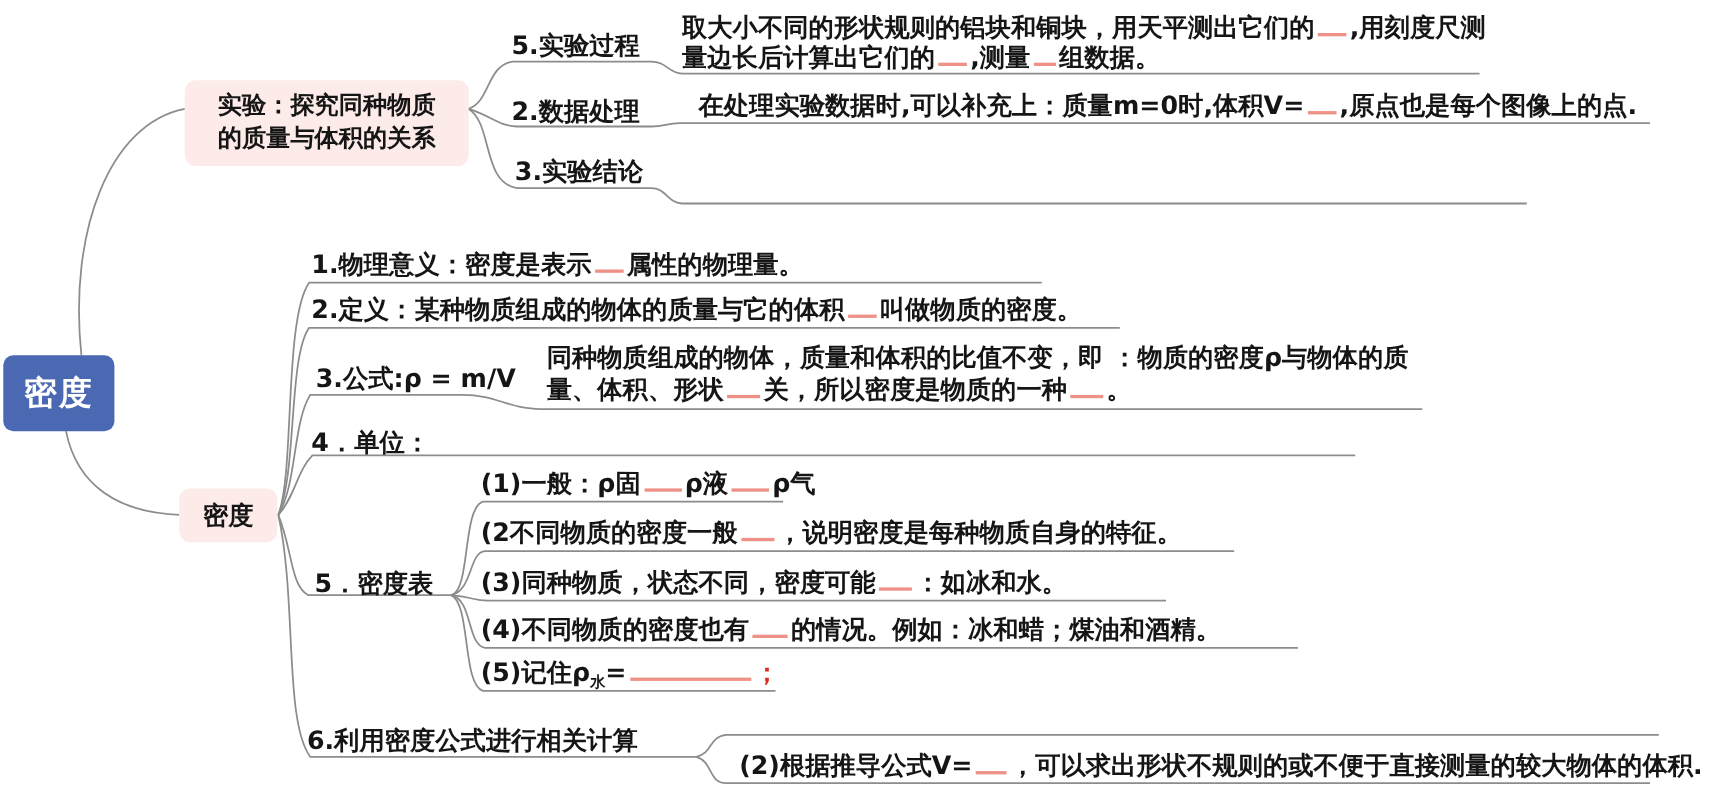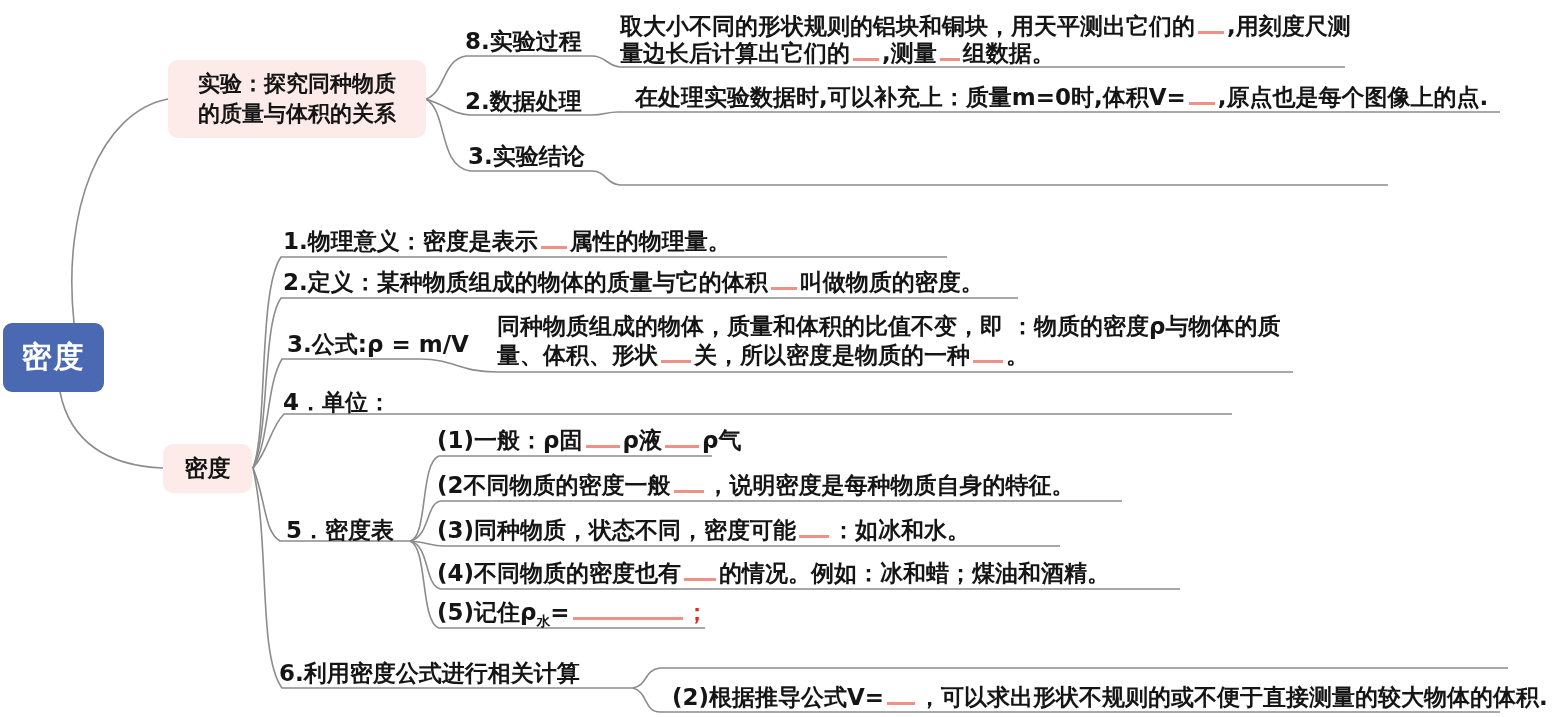--- a/index.html
+++ b/index.html
@@ -12,21 +12,21 @@
   .edges{position:absolute;left:0;top:0;width:1562px;height:717px;}
   .edges path{fill:none;stroke:var(--line);stroke-width:1.6px;}
   .node{position:absolute;display:flex;align-items:center;justify-content:center;
         font-weight:bold;color:var(--ink);}
   .root-node{background:var(--root-bg);color:#fff;border-radius:9px;
         font-size:30px;letter-spacing:2px;}
   .pink-node{background:var(--node-bg);border-radius:10px;}
   .txt{position:absolute;font-weight:bold;color:var(--ink);font-size:23px;line-height:27px;}
   .lbl{position:absolute;font-weight:bold;color:var(--ink);font-size:23px;white-space:nowrap;}
   .nowrap{white-space:nowrap;}
-  .pre{white-space:pre-line;text-align:center;}
+  .pre{white-space:pre-line;text-align:center;margin-top:13px;}
   .blank{display:inline-block;height:0.72em;border-bottom:3px solid var(--blank);margin:0 3px;}
   .red-text{color:var(--red);}
   sub{font-size:0.6em;}
 </style>
 </head>
 <body>
 
 <div class="canvas">
 
   <svg class="edges" viewBox="0 0 1562 717">
@@ -48,21 +48,21 @@
     <path d="M 253 468 C 270 545, 258 655, 282 688 L 633 688"></path>
     <path d="M 633 688 C 648 685, 644 670, 660 668 L 1508 668"></path>
     <path d="M 633 688 C 648 692, 644 712, 660 712 L 1500 712"></path>
   </svg>
 
   <div class="node root-node" style="left:3px;top:323px;width:101px;height:69px;">密度</div>
 
   <div class="node pink-node pre" style="left:168px;top:60px;width:258px;height:78px;font-size:22px;line-height:30px;">实验：探究同种物质
 的质量与体积的关系</div>
 
-  <div class="lbl" style="left:465px;top:26px;">8.实验过程</div>
+  <div class="lbl" style="left:465px;top:26px;">5.实验过程</div>
   <div class="lbl" style="left:465px;top:86px;">2.数据处理</div>
   <div class="lbl" style="left:468px;top:141px;">3.实验结论</div>
 
   <div class="txt" style="left:620px;top:13px;width:740px;">取大小不同的形状规则的铝块和铜块，用天平测出它们的<span class="blank" style="width: 26px;"></span>,用刻度尺测量边长后计算出它们的<span class="blank" style="width: 26px;"></span>,测量<span class="blank" style="width: 20px;"></span>组数据。</div>
   <div class="txt nowrap" style="left:620px;top:84px;margin-left:15px;">在处理实验数据时,可以补充上：质量m=0时,体积V=<span class="blank" style="width: 26px;"></span>,原点也是每个图像上的点.</div>
 
   <div class="node pink-node" style="left:163px;top:444px;width:89px;height:49px;font-size:23px;">密度</div>
 
   <div class="txt nowrap" style="left:283px;top:228px;">1.物理意义：密度是表示<span class="blank" style="width: 26px;"></span>属性的物理量。</div>
   <div class="txt nowrap" style="left:283px;top:269px;">2.定义：某种物质组成的物体的质量与它的体积<span class="blank" style="width: 26px;"></span>叫做物质的密度。</div>

